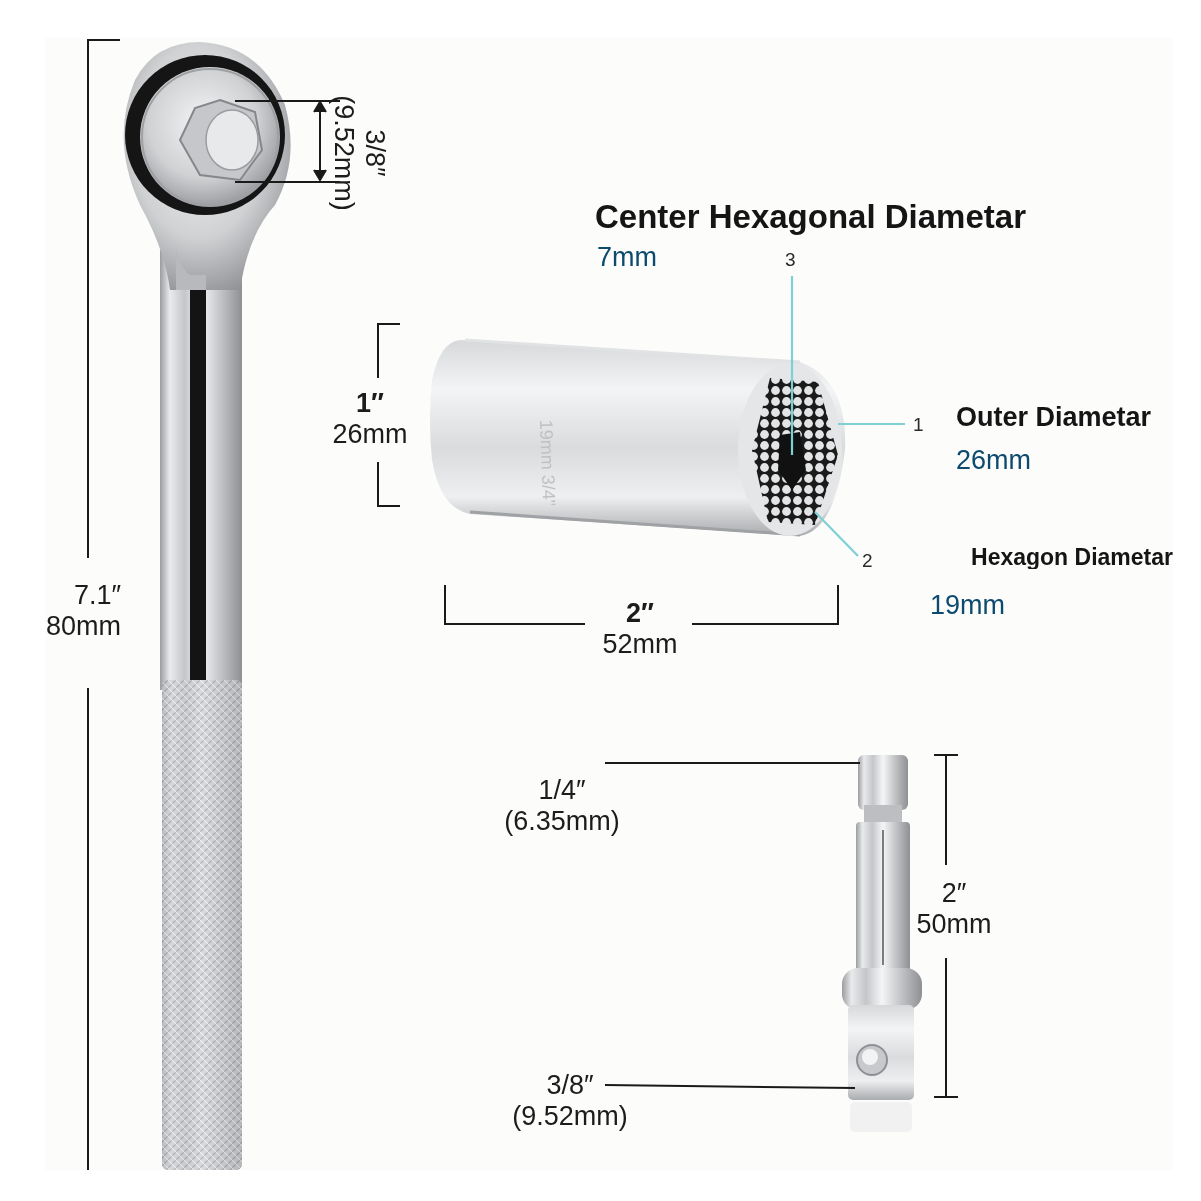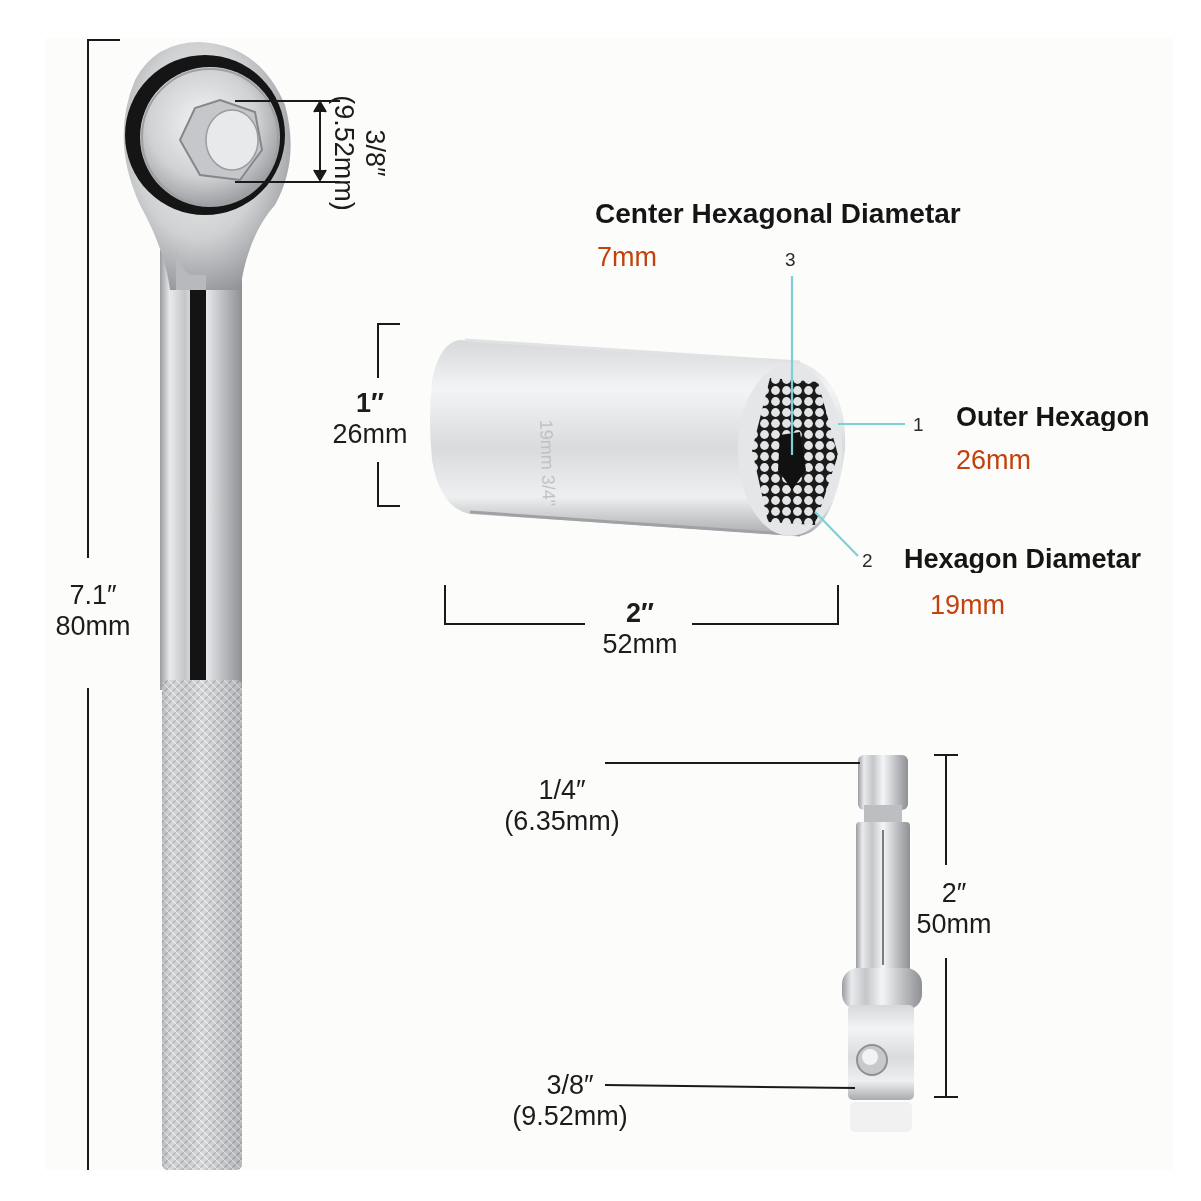--- a/index.html
+++ b/index.html
@@ -4,22 +4,22 @@
 <style>
   html, body { margin:0; padding:0; background:#ffffff; }
   body { width:1201px; height:1201px; position:relative; overflow:hidden;
          font-family:"Liberation Sans", "DejaVu Sans", sans-serif; color:#1a1a1a; }
   .panel { position:absolute; left:45px; top:38px; width:1128px; height:1132px;
            background:#fcfcfb; overflow:hidden; }
   .lbl { position:absolute; white-space:nowrap; line-height:1; }
   .dim { font-size:27px; color:#1c1c1c; text-align:center; }
   .dim .l1, .dim .l2 { display:block; }
   .dim .l2 { margin-top:4px; }
-  .title { font-weight:bold; font-size:28px; color:#151515; }
-  .sub { font-size:27px; color:#c2410c; }
+  .title { font-weight:bold; font-size:33px; color:#151515; }
+  .sub { font-size:27px; color:#0c4a6e; }
   .num { font-size:19px; color:#2a2a2a; }
   svg.art { position:absolute; left:0; top:0; }
   .vert { transform-origin: left top; }
 </style>
 </head>
 <body>
 
 <div class="panel"></div>
 
 <svg class="art" width="1201" height="1201" viewBox="0 0 1201 1201">
@@ -128,40 +128,40 @@
   </g>
 
   <g stroke="#1a1a1a" stroke-width="2" fill="none">
     <line x1="934" y1="755" x2="958" y2="755"></line>
     <line x1="946" y1="755" x2="946" y2="865"></line>
     <line x1="946" y1="958" x2="946" y2="1097"></line>
     <line x1="934" y1="1097" x2="958" y2="1097"></line>
   </g>
 </svg>
 
-<div class="lbl dim" style="left:48px; top:582px; width:90px;">
+<div class="lbl dim" style="left:31px; top:582px; width:90px;text-align:right;">
   <span class="l1">7.1″</span>
   <span class="l2">80mm</span>
 </div>
 
 <div class="lbl dim vert" style="left:388px; top:88px; transform:rotate(90deg); width:130px; text-align:center;">
   <span class="l1">3/8″</span>
   <span class="l2">(9.52mm)</span>
 </div>
 
 <div class="lbl title" style="left:595px; top:200px;">Center Hexagonal Diametar</div>
 <div class="lbl sub" style="left:597px; top:244px;">7mm</div>
 <div class="lbl num" style="left:785px; top:250px;">3</div>
 
 <div class="lbl num" style="left:913px; top:415px;">1</div>
-<div class="lbl title" style="left:956px; top:404px; font-size:27px; width:217px; overflow:hidden;">Outer Hexagon</div>
+<div class="lbl title" style="left:956px; top:404px; font-size:27px; width:217px; overflow:hidden;">Outer Diametar</div>
 <div class="lbl sub" style="left:956px; top:447px;">26mm</div>
 
 <div class="lbl num" style="left:862px; top:551px;">2</div>
-<div class="lbl title" style="left:904px; top:546px; font-size:27px; width:269px; overflow:hidden;">Hexagon Diametar</div>
+<div class="lbl title" style="left:904px; top:546px; font-size:23px; width:269px; overflow:hidden;text-align:right;">Hexagon Diametar</div>
 <div class="lbl sub" style="left:930px; top:592px;">19mm</div>
 
 <div class="lbl dim" style="left:324px; top:390px; width:92px;">
   <span class="l1" style="font-weight:bold;">1″</span>
   <span class="l2">26mm</span>
 </div>
 
 <div class="lbl dim" style="left:590px; top:600px; width:100px;">
   <span class="l1" style="font-weight:bold;">2″</span>
   <span class="l2">52mm</span>

